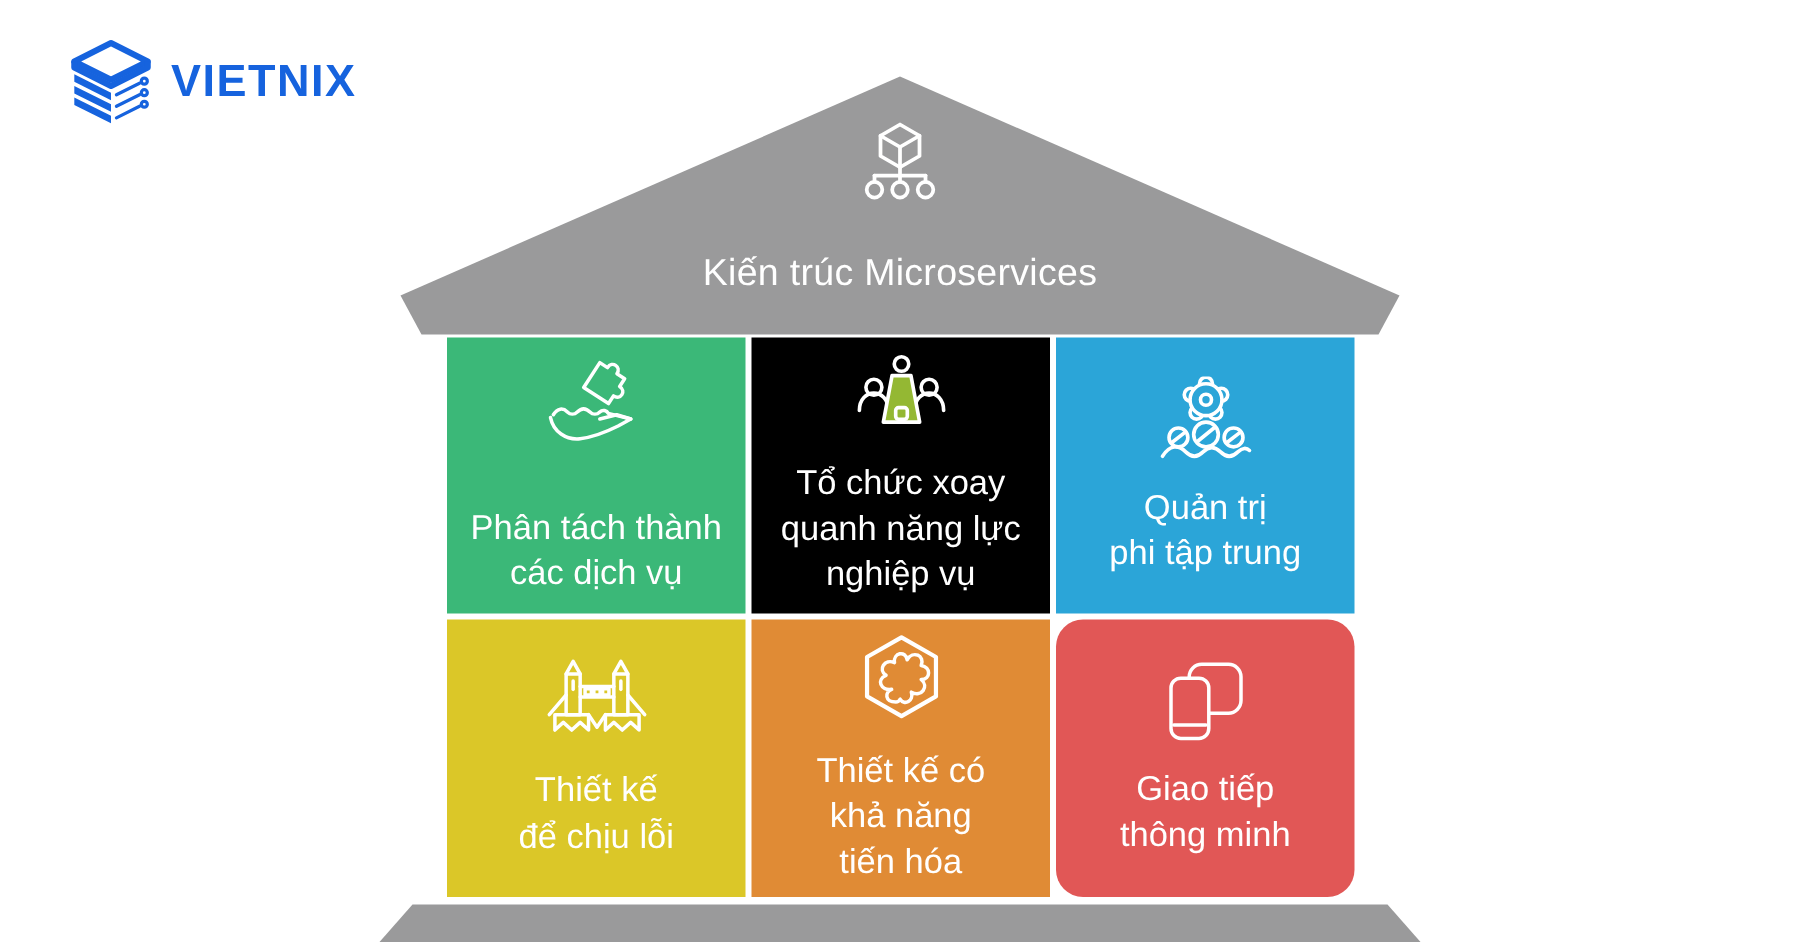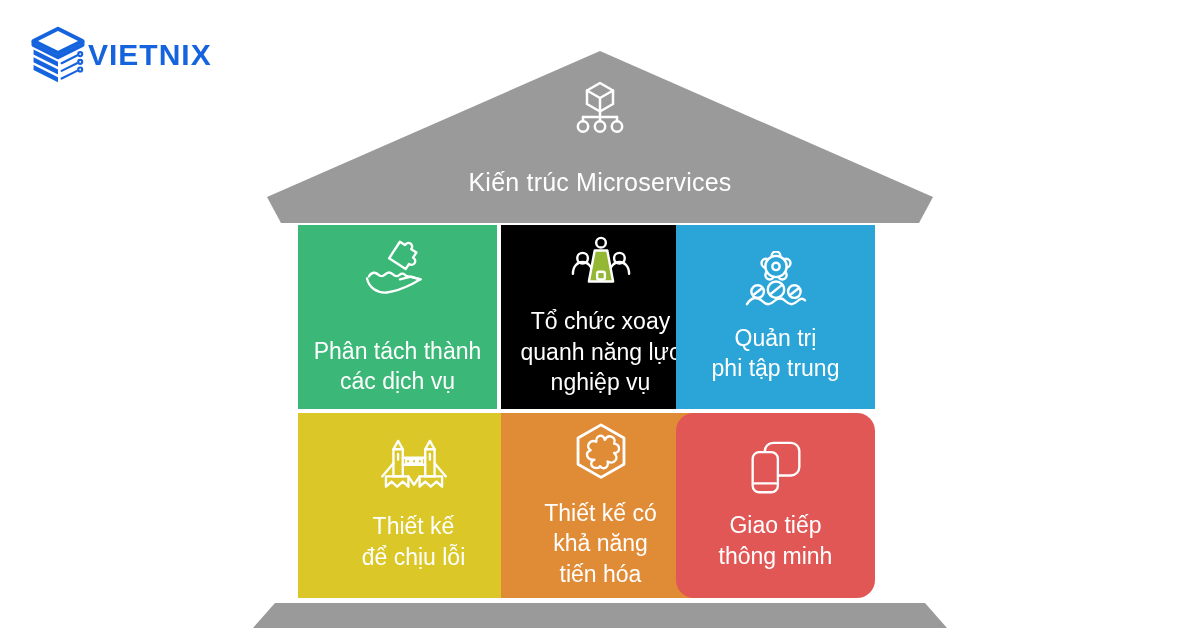--- a/index.html
+++ b/index.html
@@ -1,39 +1,39 @@
 <!DOCTYPE html>
 <html><head>
 <meta charset="utf-8">
 <style>
   html,body{margin:0;padding:0;}
   body{font-family:"Liberation Sans","DejaVu Sans",sans-serif;background:#ffffff;}
   .scene{position:relative;width:1200px;height:630px;background:#ffffff;overflow:hidden;}
 
   
-  .logo{position:absolute;left:28px;top:26px;display:flex;align-items:center;justify-content:flex-end;}
+  .logo{position:absolute;left:44px;top:26px;display:flex;align-items:center;gap:10px;justify-content:flex-end;}
   .logo-icon{display:block;}
   .logo-word{font-size:30px;font-weight:700;letter-spacing:1px;color:#1663DE;}
 
   
   .roof-svg{position:absolute;left:260px;top:48px;}
   .roof-icon{position:absolute;left:568px;top:80px;}
   .roof-title{position:absolute;left:300px;top:168px;width:600px;text-align:center;
               color:#ffffff;font-size:25px;font-weight:500;letter-spacing:.2px;}
 
   
   .cell{position:absolute;width:199px;display:flex;flex-direction:column;align-items:center;
         justify-content:center;gap:14px;color:#ffffff;text-align:center;}
   .row1{top:225px;height:184px;}
   .row2{top:413px;height:185px;}
-  .col1{left:298px;} .col2{left:501px;} .col3{left:676px;align-items:center;}
+  .col1{left:298px;} .col2{left:501px;} .col3{left:704px;align-items:center;}
   .c-green {background:#3BB878;gap:36px;--cell:#3BB878;}
   .c-lime  {background:#000000;--cell:#94B833;}
   .c-blue  {background:#2BA5D8;--cell:#2BA5D8;}
-  .c-yellow{background:#DBC728;padding-left:16px;--cell:#DBC728;}
+  .c-yellow{background:#DBC728;--cell:#DBC728;}
   .c-orange{background:#E08B35;--cell:#E08B35;}
   .c-red   {background:#E15756;border-radius:18px;--cell:#E15756;}
   .cell-label{font-size:23px;font-weight:500;line-height:1.32;white-space:pre-line;}
 
   
   .cell-icon *,.roof-icon *{stroke:#ffffff;stroke-width:2.5;fill:none;
         stroke-linecap:round;stroke-linejoin:round;}
   .cell-icon .bg{fill:var(--cell);}
   .hex{stroke-width:3;}
 

